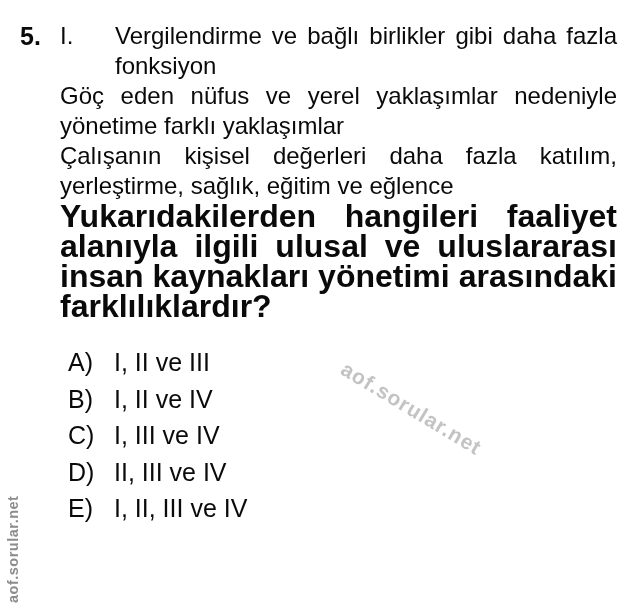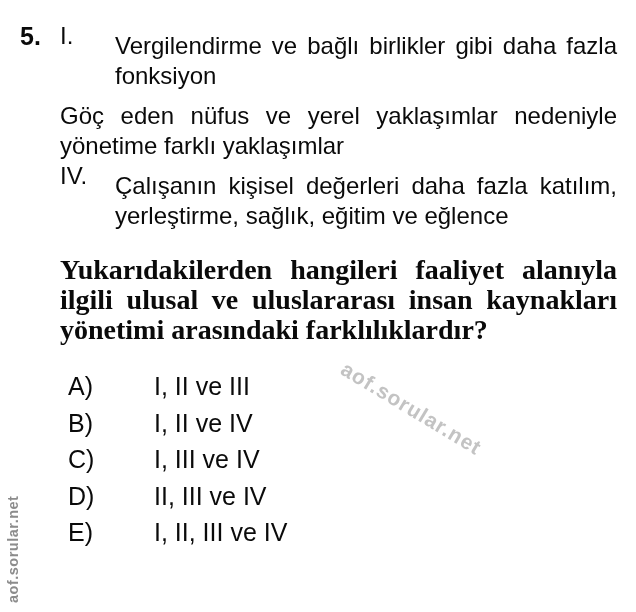--- a/index.html
+++ b/index.html
@@ -54,40 +54,38 @@
     line-height: 30px;
   }
   .qbody { flex: 1; min-width: 0; }
 
   .item {
     display: flex;
     font-size: 24px;
     line-height: 30px;
   }
   .item-numeral { width: 55px; flex-shrink: 0; }
-  .item-text { flex: 1; text-align: justify; margin-top: 10px; }
+  .item-text { flex: 1; text-align: justify; }
 
   .stem {
-    margin-top: 24px;
-    font-size: 28px;
+    font-size: 32px;
     font-weight: bold;
     line-height: 30px;
     text-align: justify;
-    font-family: Liberation Serif, serif;
   }
 
   .options { margin-top: 23px; margin-left: 8px; }
   .option {
     display: flex;
     font-size: 25px;
     line-height: 36.5px;
     cursor: default;
   }
   .option-letter { width: 46px; flex-shrink: 0; }
-  .option-text { flex: 1; margin-left: 40px; }
+  .option-text { flex: 1; }
 </style>
 </head>
 <body>
 
 <div class="page">
 
   <div class="wm-diag">aof.sorular.net</div>
   <div class="wm-left">aof.sorular.net</div>
 
   <div class="question">
@@ -97,21 +95,20 @@
 
       <div class="items">
         <div class="item">
           <span class="item-numeral">I.</span>
           <span class="item-text">Vergilendirme ve bağlı birlikler gibi daha fazla fonksiyon</span>
         </div>
         <div class="item">
           <span class="item-text">Göç eden nüfus ve yerel yaklaşımlar nedeniyle yönetime farklı yaklaşımlar</span>
         </div>
         <div class="item">
-          <span class="item-numeral">IV.</span>
           <span class="item-text">Çalışanın kişisel değerleri daha fazla katılım, yerleştirme, sağlık, eğitim ve eğlence</span>
         </div>
       </div>
 
       <div class="stem">Yukarıdakilerden hangileri faaliyet alanıyla ilgili ulusal ve uluslararası insan kaynakları yönetimi arasındaki farklılıklardır?</div>
 
       <div class="options">
         <div class="option">
           <span class="option-letter">A)</span>
           <span class="option-text">I, II ve III</span>

